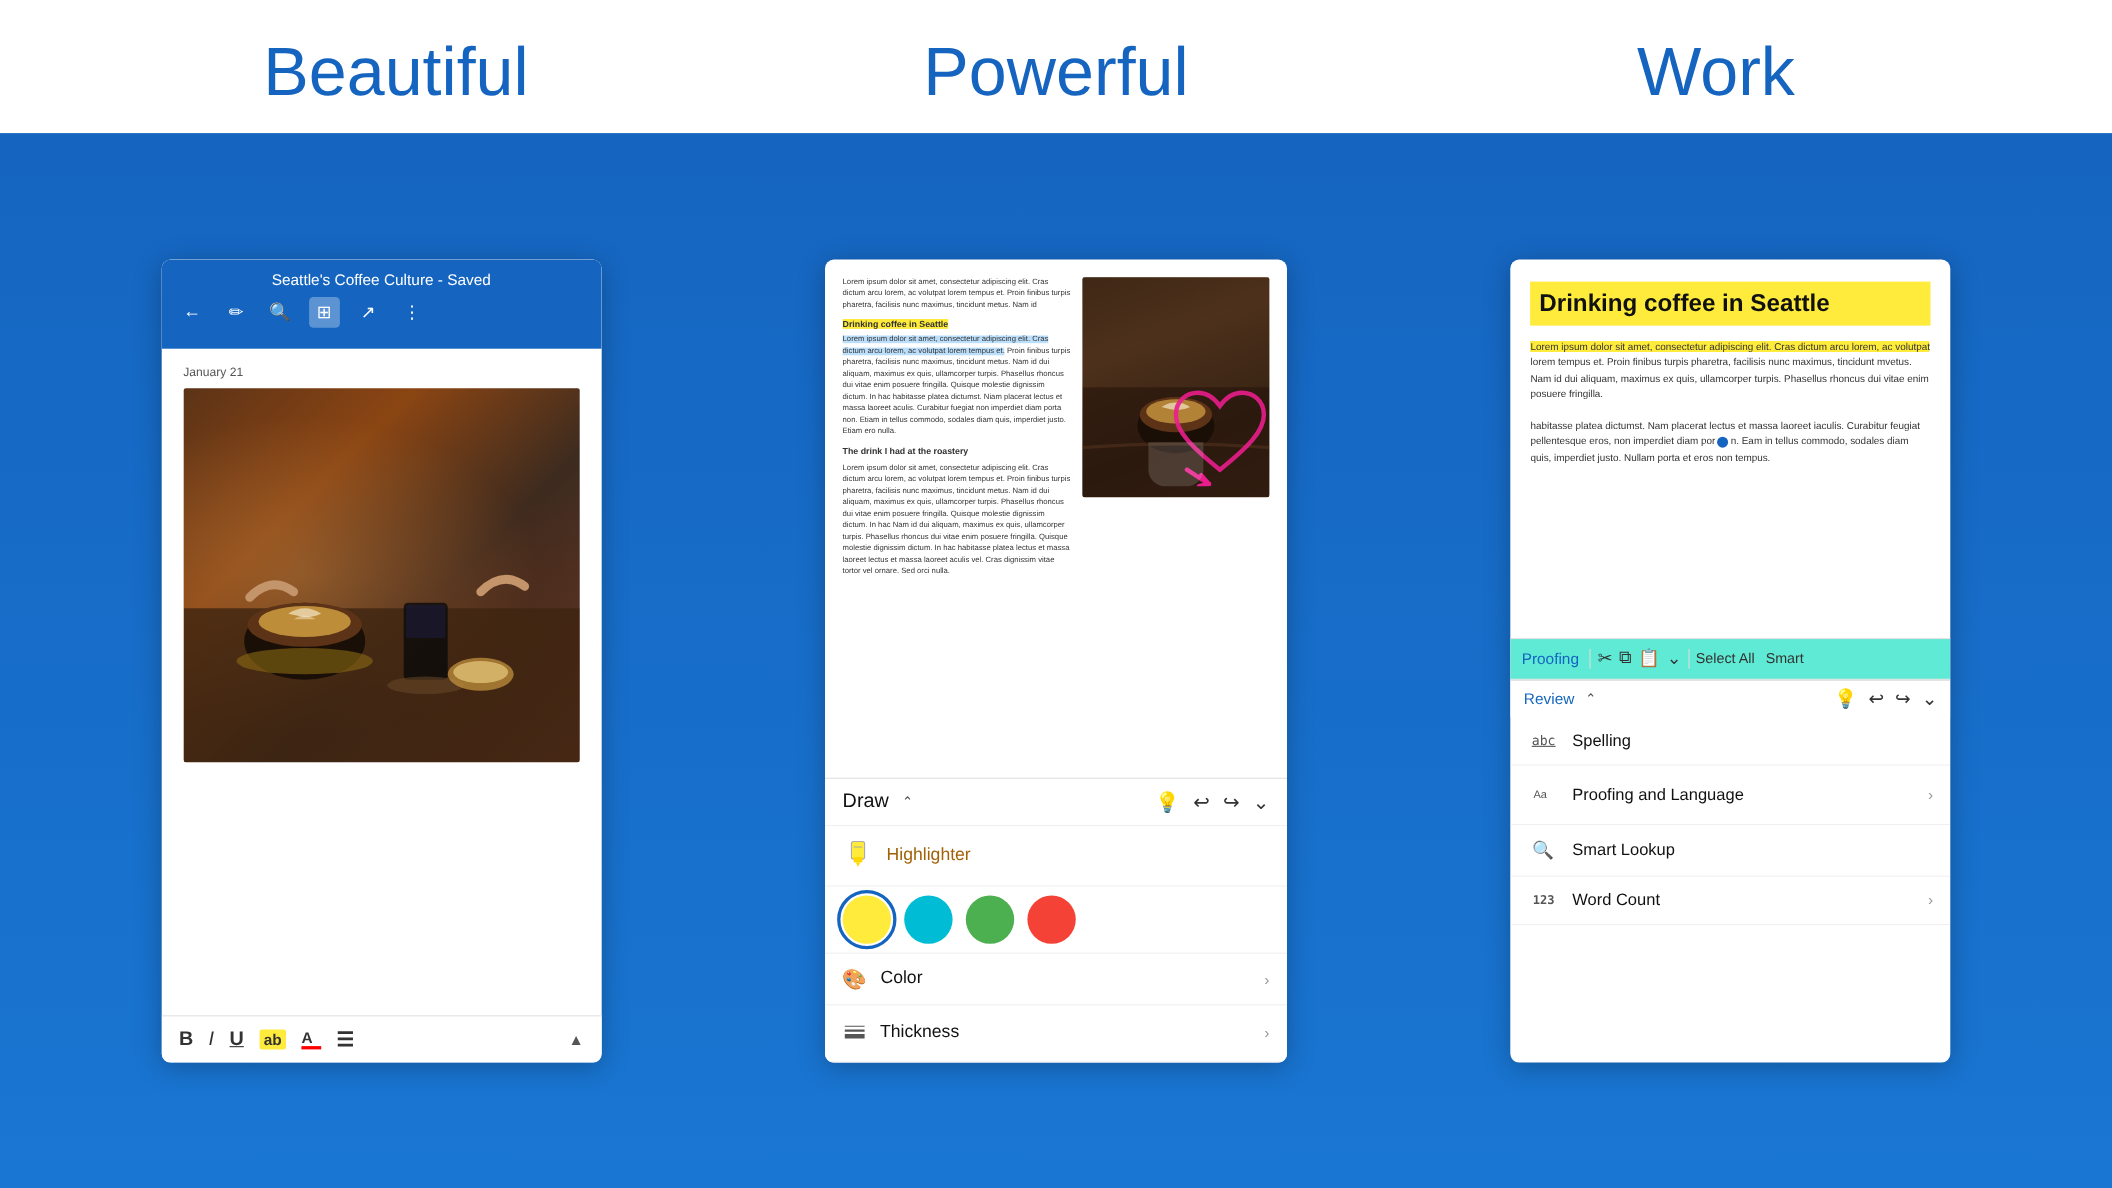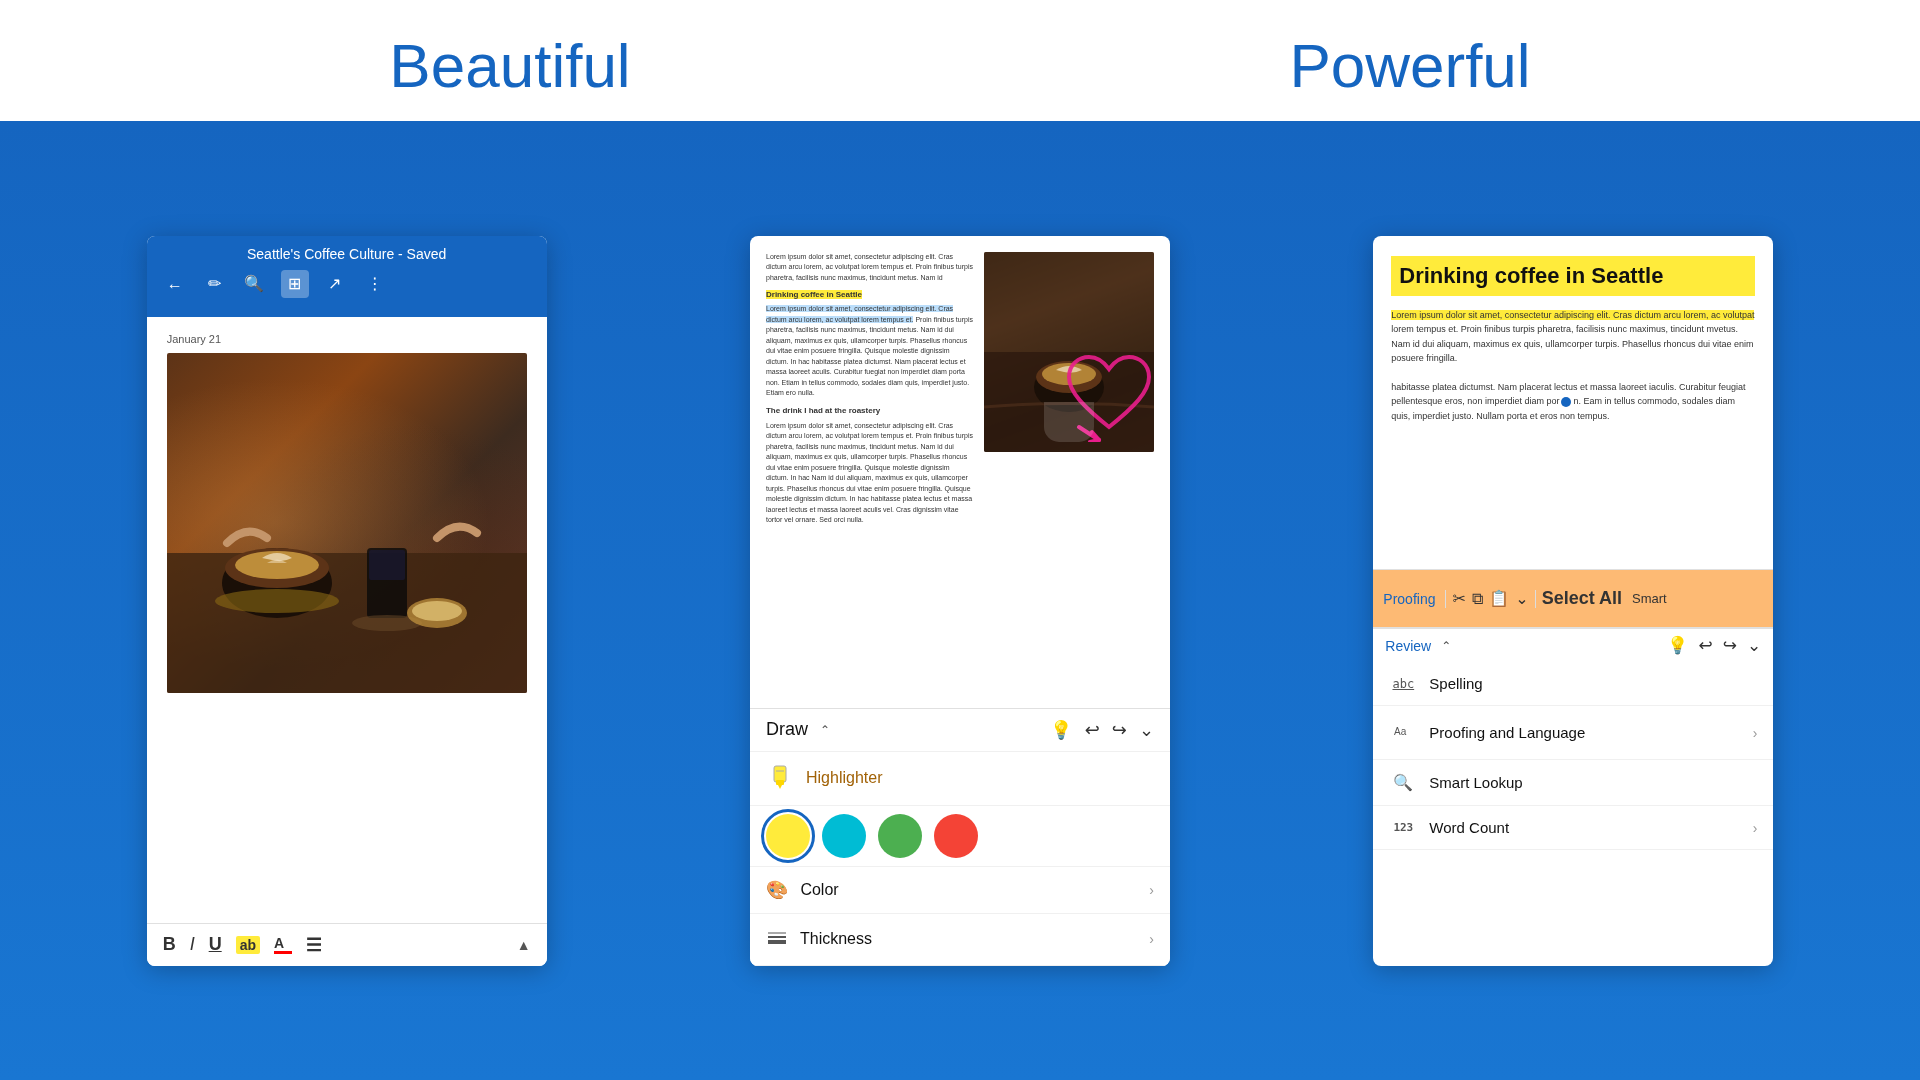--- a/index.html
+++ b/index.html
@@ -324,20 +324,21 @@
       margin: 0 2px;
       vertical-align: middle;
     }
   </style>
 </head>
 <body>
 
 <div class="header-row">
   <h1 class="header-title">Beautiful</h1>
   <h1 class="header-title">Powerful</h1>
+  <h1 class="header-title">Work</h1>
 </div>
 
 <div class="panels-wrapper">
 
   <div class="panel panel-beautiful">
 
     <div class="p1-topbar">
       <div class="p1-topbar-title">Seattle's Coffee Culture - Saved</div>
       <div class="p1-icons">
         <div class="icon-btn">←</div>
@@ -499,29 +500,29 @@
     <div class="p3-doc">
       <div class="p3-doc-title">Drinking coffee in Seattle</div>
       <div class="p3-doc-text">
         <span class="hl">Lorem ipsum dolor sit amet, consectetur adipiscing elit. Cras dictum arcu lorem, ac volutpat</span>
         <span> lorem tempus et. Proin finibus turpis pharetra, facilisis nunc maximus, tincidunt mvetus. Nam id dui aliquam, maximus ex quis, ullamcorper turpis. Phasellus rhoncus dui vitae enim posuere fringilla.</span>
         <br><br>
         <span>habitasse platea dictumst. Nam placerat lectus et massa laoreet iaculis. Curabitur feugiat pellentesque eros, non imperdiet diam por</span><span class="cursor-dot"></span><span></span>n. Eam in tellus commodo, sodales diam quis, imperdiet justo. Nullam porta et eros non tempus.
       </div>
     </div>
 
-    <div style="display:flex;align-items:center;background:#fdba74;border-top:1px solid #e0e0e0;border-bottom:1px solid #e0e0e0;padding:18px 10px;gap:6px;flex-wrap:nowrap;overflow:hidden;">
+    <div style="display:flex;align-items:center;background:#5eead4;border-top:1px solid #e0e0e0;border-bottom:1px solid #e0e0e0;padding:8px 10px;gap:6px;flex-wrap:nowrap;overflow:hidden;">
       <span style="font-size:14px;color:#1565C0;font-weight:500;margin-right:4px;">Proofing</span>
       <span style="width:1px;height:18px;background:#ddd;"></span>
       <span style="font-size:16px;cursor:pointer;color:#333;">✂</span>
       <span style="font-size:16px;cursor:pointer;color:#333;">⧉</span>
       <span style="font-size:16px;cursor:pointer;color:#333;">📋</span>
       <span style="font-size:16px;cursor:pointer;color:#333;">⌄</span>
       <span style="width:1px;height:18px;background:#ddd;"></span>
-      <span style="font-size:18px;cursor:pointer;color:#333;font-weight:700;">Select All</span>
+      <span style="font-size:13px;cursor:pointer;color:#333;font-weight:400;">Select All</span>
       <span style="font-size:13px;cursor:pointer;color:#333;font-weight:500;margin-left:4px;">Smart</span>
     </div>
 
     <div class="p3-review-bar">
       <span class="p3-review-label">Review</span>
       <span class="p3-review-chevron">⌃</span>
       <span class="p3-review-spacer"></span>
       <span class="p3-review-icon">💡</span>
       <span class="p3-review-icon">↩</span>
       <span class="p3-review-icon">↪</span>

